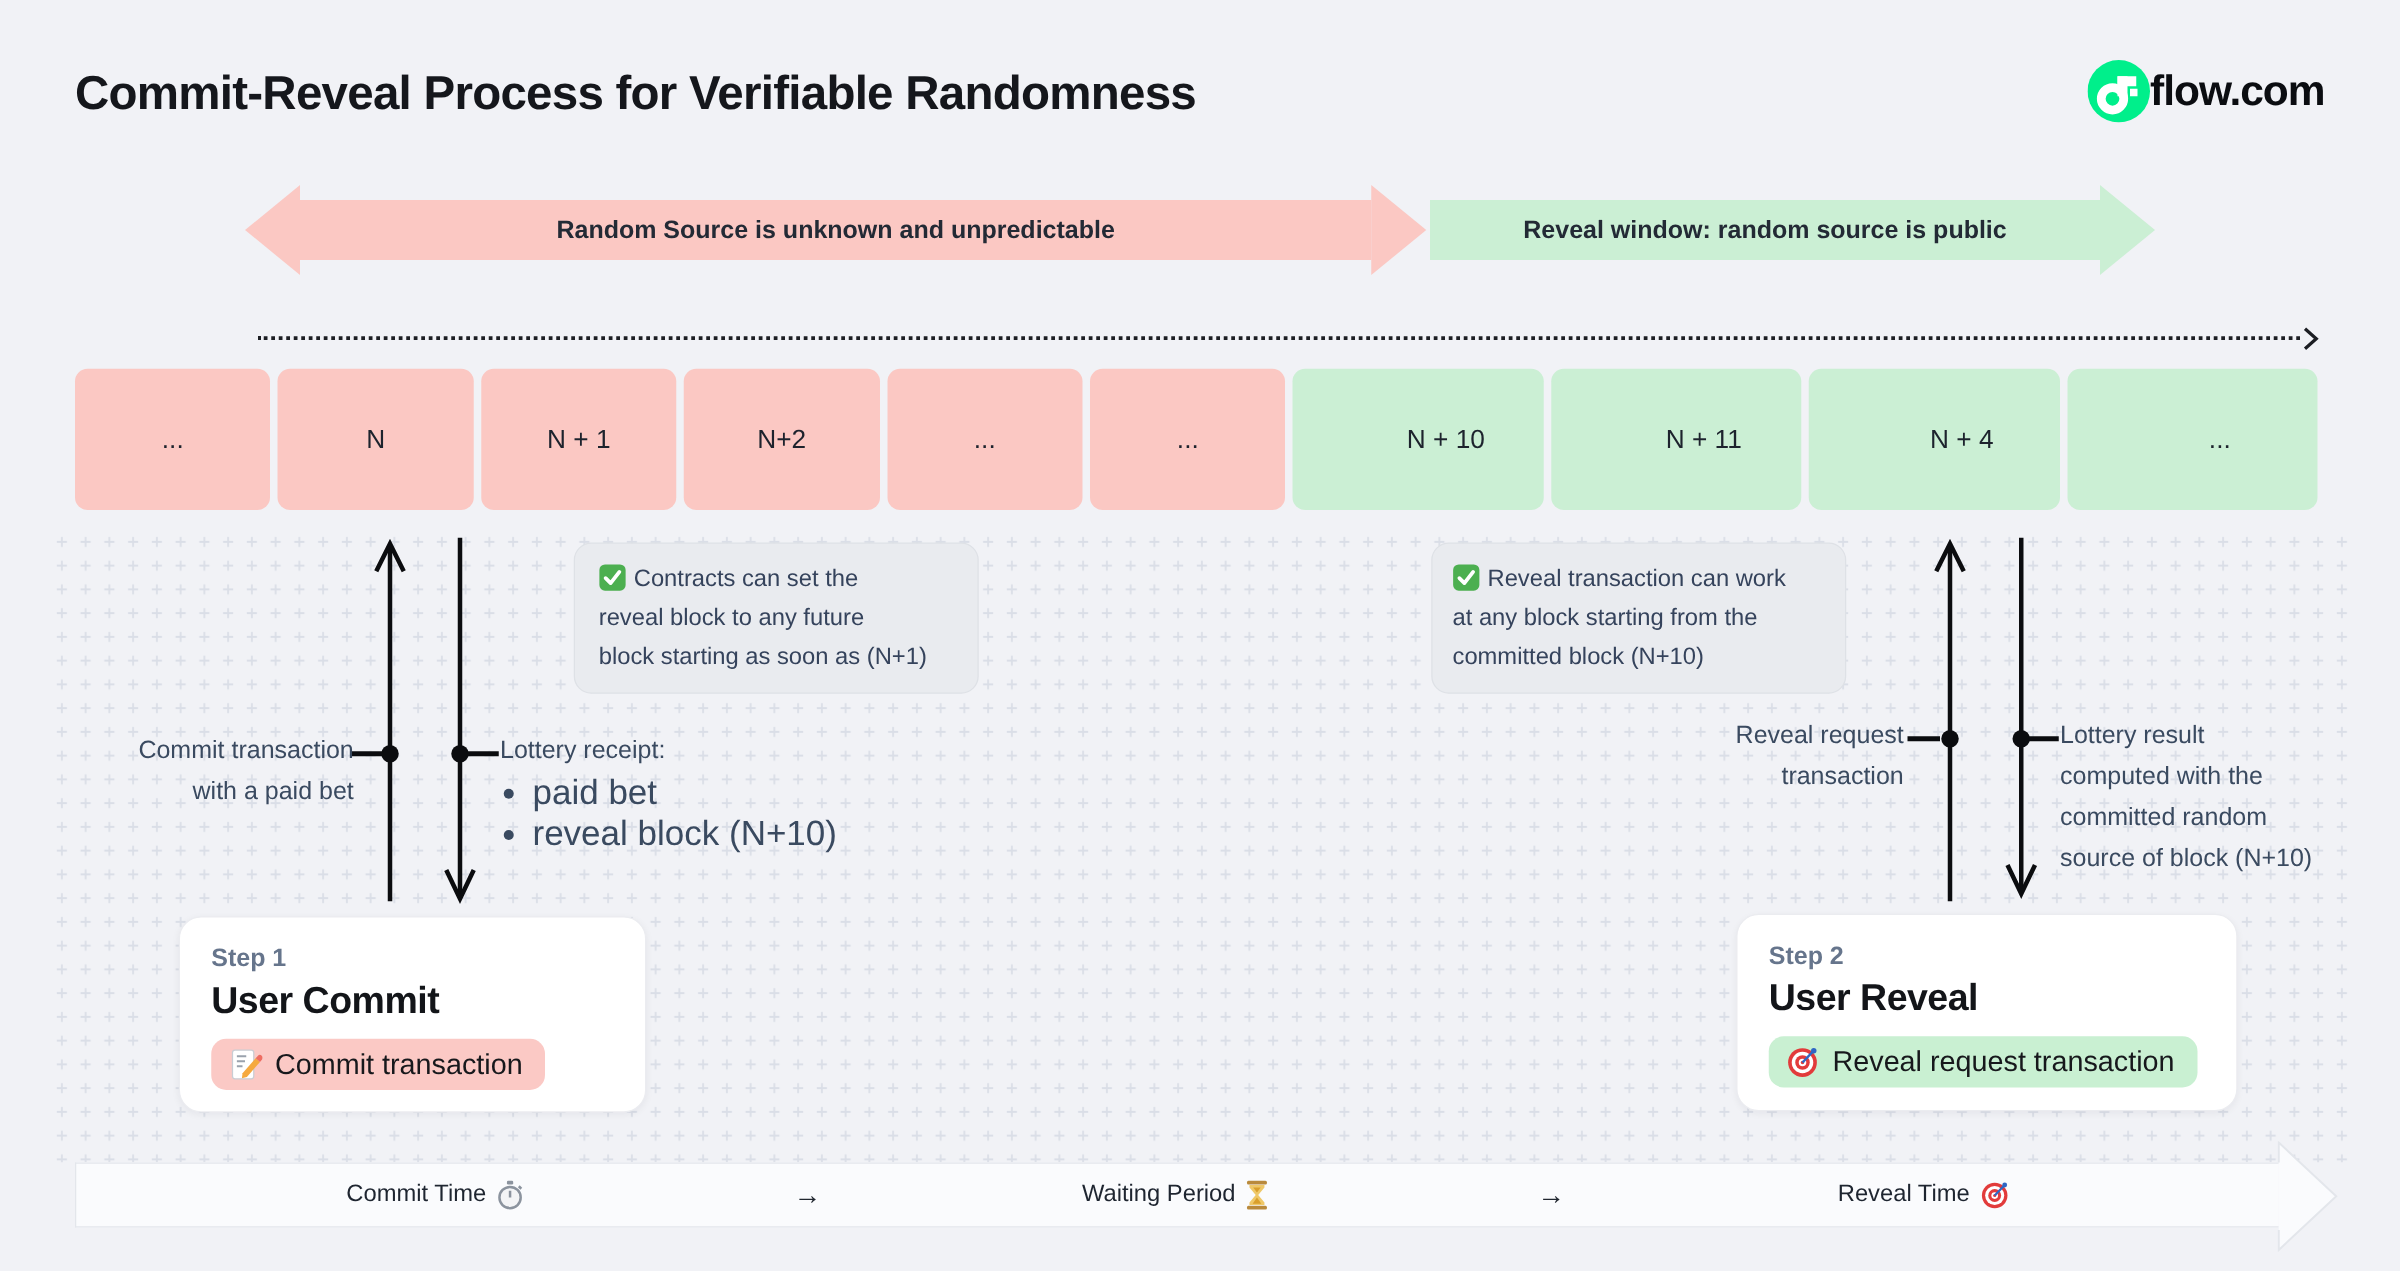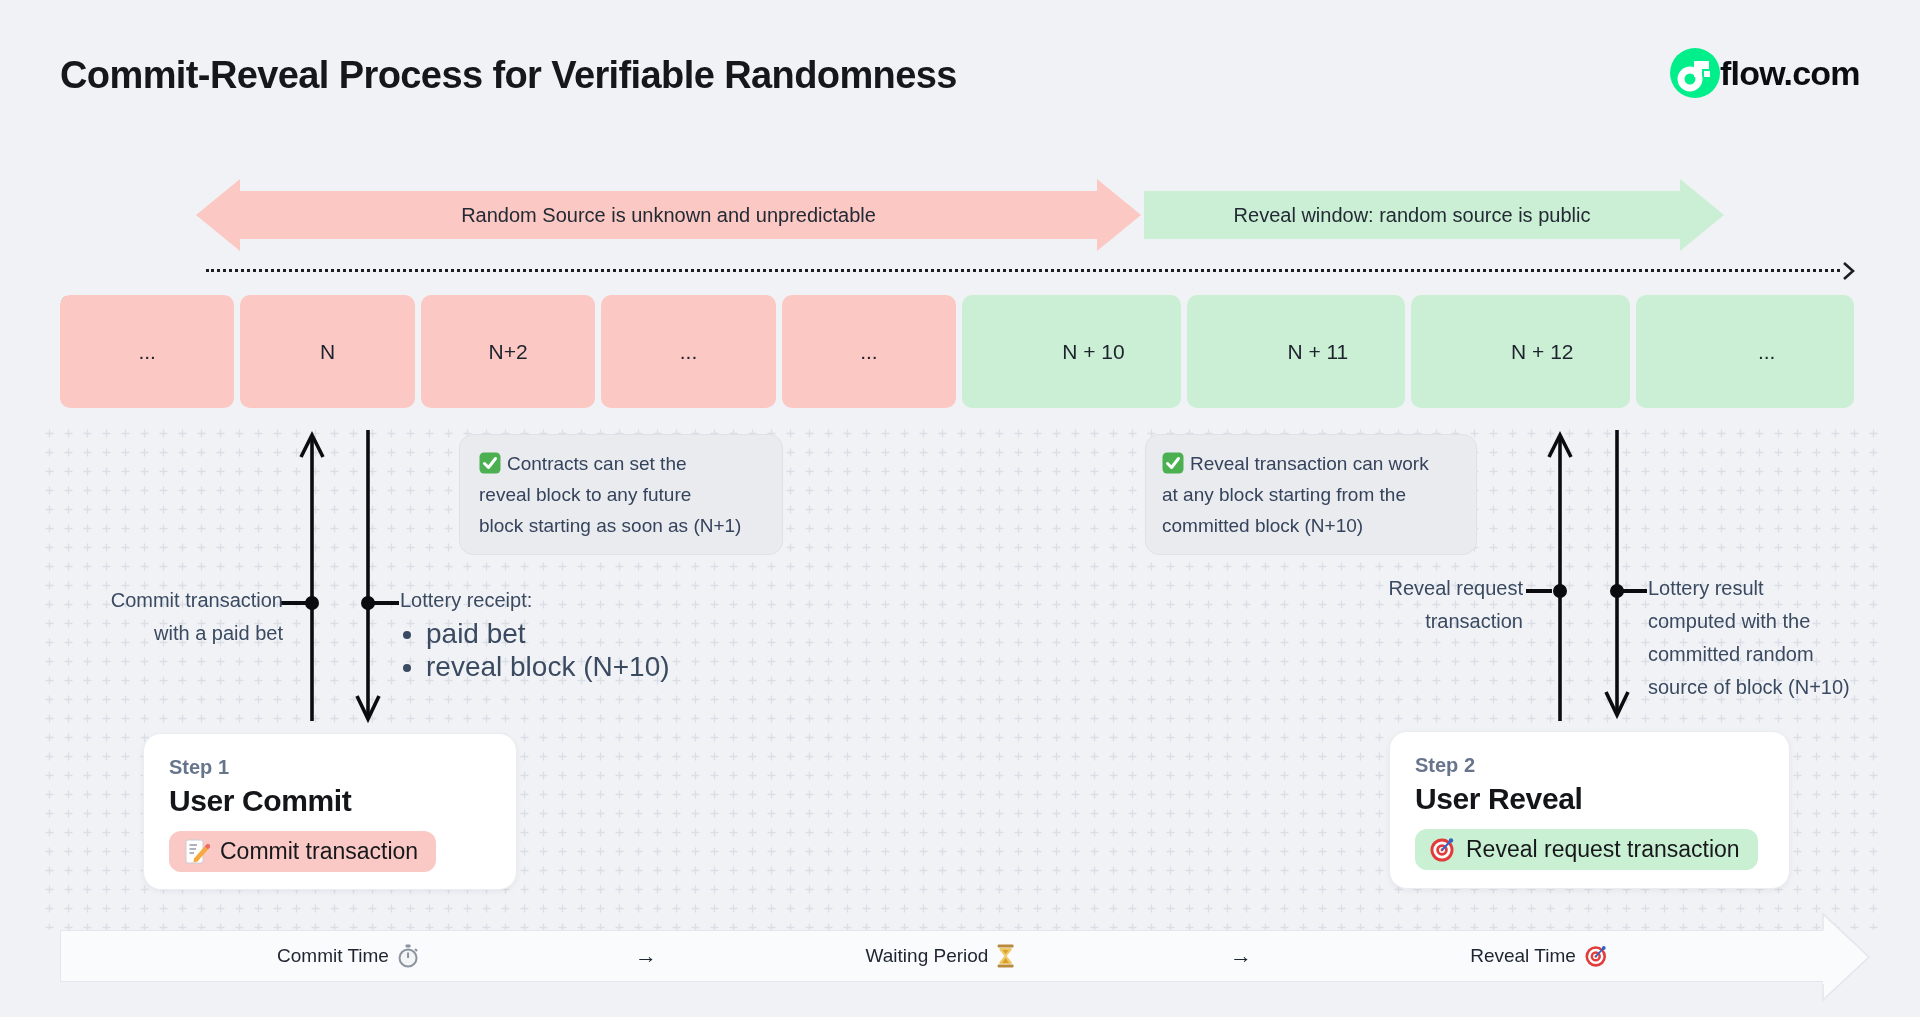--- a/index.html
+++ b/index.html
@@ -11,21 +11,21 @@
   }
   #canvas { position:relative; width:1560px; height:1017px; background:#F1F2F6; }
   .abs { position:absolute; }
 
   
   .title { left:60px; top:54px; font-size:38px; font-weight:700; letter-spacing:-0.6px; color:#15171C; }
   .brand { left:1670px; top:48px; display:flex; align-items:center; cursor:pointer; }
   .brand-text { font-size:34px; font-weight:700; color:#0B0D11; letter-spacing:-0.8px; }
 
   
-  .band { top:179px; height:72px; display:flex; align-items:center; }
+  .band { top:148px; height:72px; display:flex; align-items:center;font-weight:bold; }
   .band-commit { left:196px; width:945px; }
   .band-reveal { left:1144px; width:580px; }
   .band-body { flex:1; height:48px; display:flex; align-items:center; justify-content:center; }
   .band-commit .band-body { background:#FBC8C3; }
   .band-reveal .band-body { background:#CBEFD4; }
   .band-label { font-size:20px; color:#232A35; }
   .tri { width:0; height:0; border-top:36px solid transparent; border-bottom:36px solid transparent; }
   .tri-left-pink  { border-right:44px solid #FBC8C3; }
   .tri-right-pink { border-left:44px solid #FBC8C3; }
   .tri-right-green{ border-left:44px solid #CBEFD4; }
@@ -122,26 +122,27 @@
 
   <div class="abs chain-label">Chain blocks</div>
   <div class="abs chain-dots"></div>
   <svg class="abs" style="left:1842px;top:261px" width="14" height="20">
     <path d="M2 2 L11 10 L2 18" fill="none" stroke="#1C1E23" stroke-width="2.6"></path>
   </svg>
 
   <div class="abs blocks">
     <div class="block commit">...</div>
     <div class="block commit">N</div>
+    <div class="block commit">N + 1</div>
     <div class="block commit">N+2</div>
     <div class="block commit">...</div>
     <div class="block commit">...</div>
     <div class="block reveal">N + 10</div>
     <div class="block reveal">N + 11</div>
-    <div class="block reveal">N + 12</div>
+    <div class="block reveal">N + 4</div>
     <div class="block reveal">...</div>
   </div>
 
   <div class="abs note note-1">
     <svg class="check" width="22" height="22" viewBox="0 0 22 22">
       <rect x="0.5" y="0.5" width="21" height="21" rx="4.5" fill="#4CAF50"></rect>
       <path d="M5.5 11.5 L9.5 15.5 L16.5 6.5" fill="none" stroke="#FFFFFF" stroke-width="3" stroke-linecap="round" stroke-linejoin="round"></path>
     </svg><span class="note-text">Contracts can set the
 reveal block to any future
 block starting as soon as (N+1)</span>

